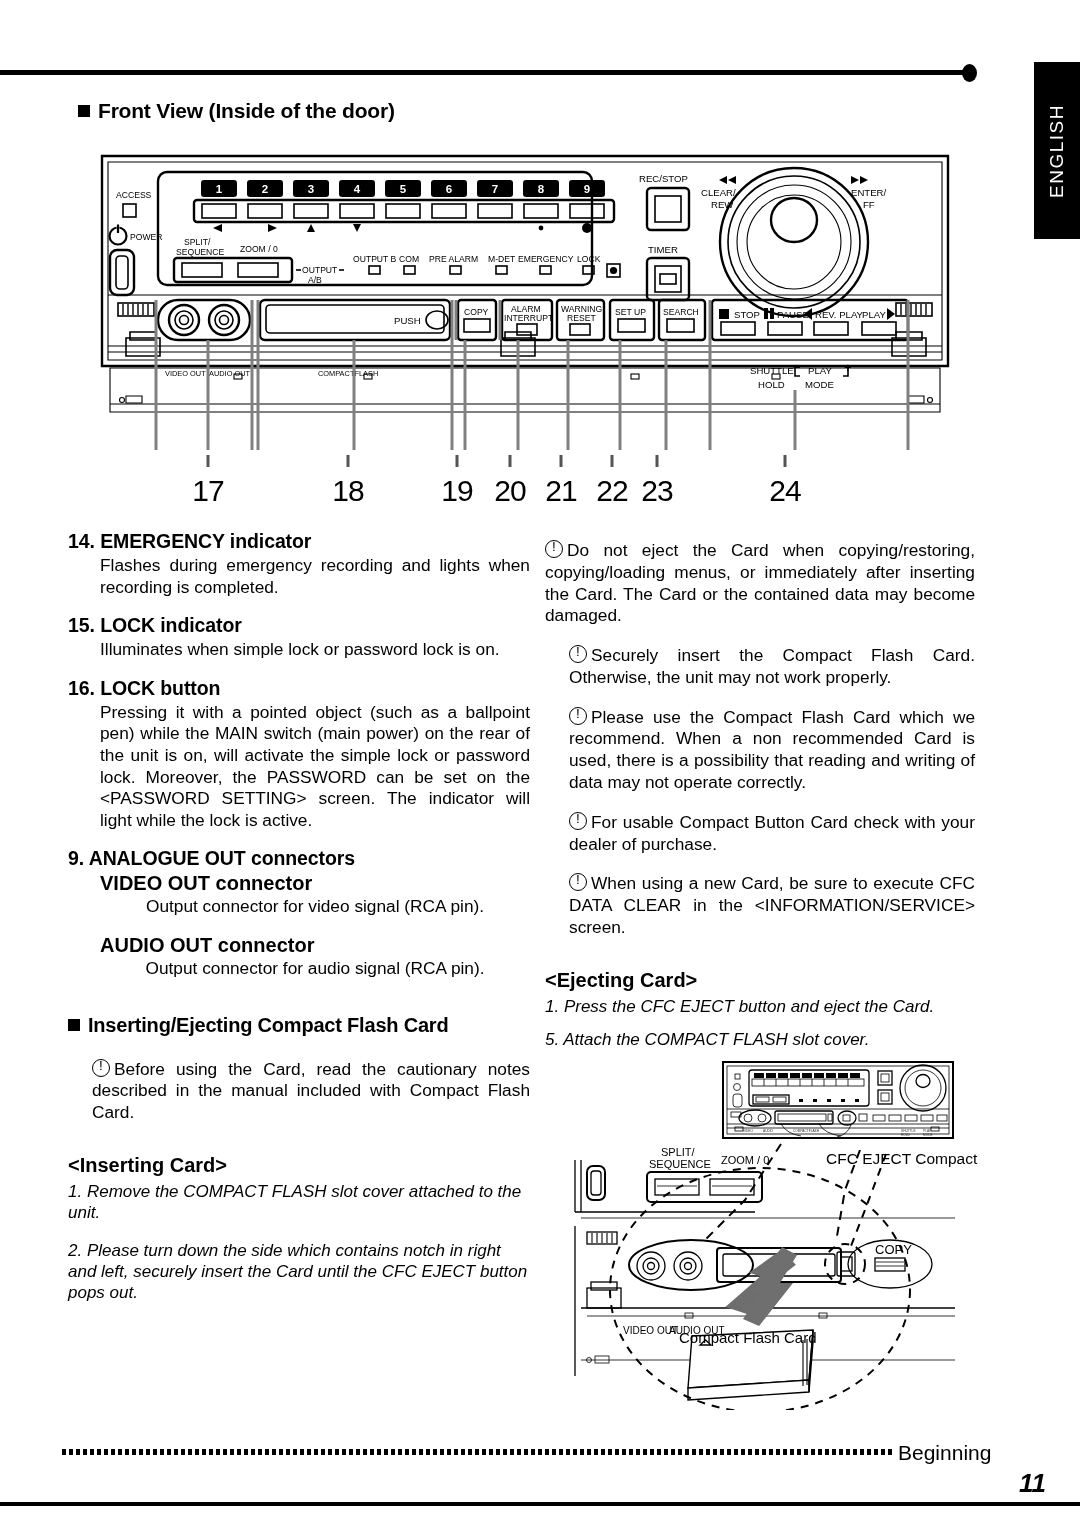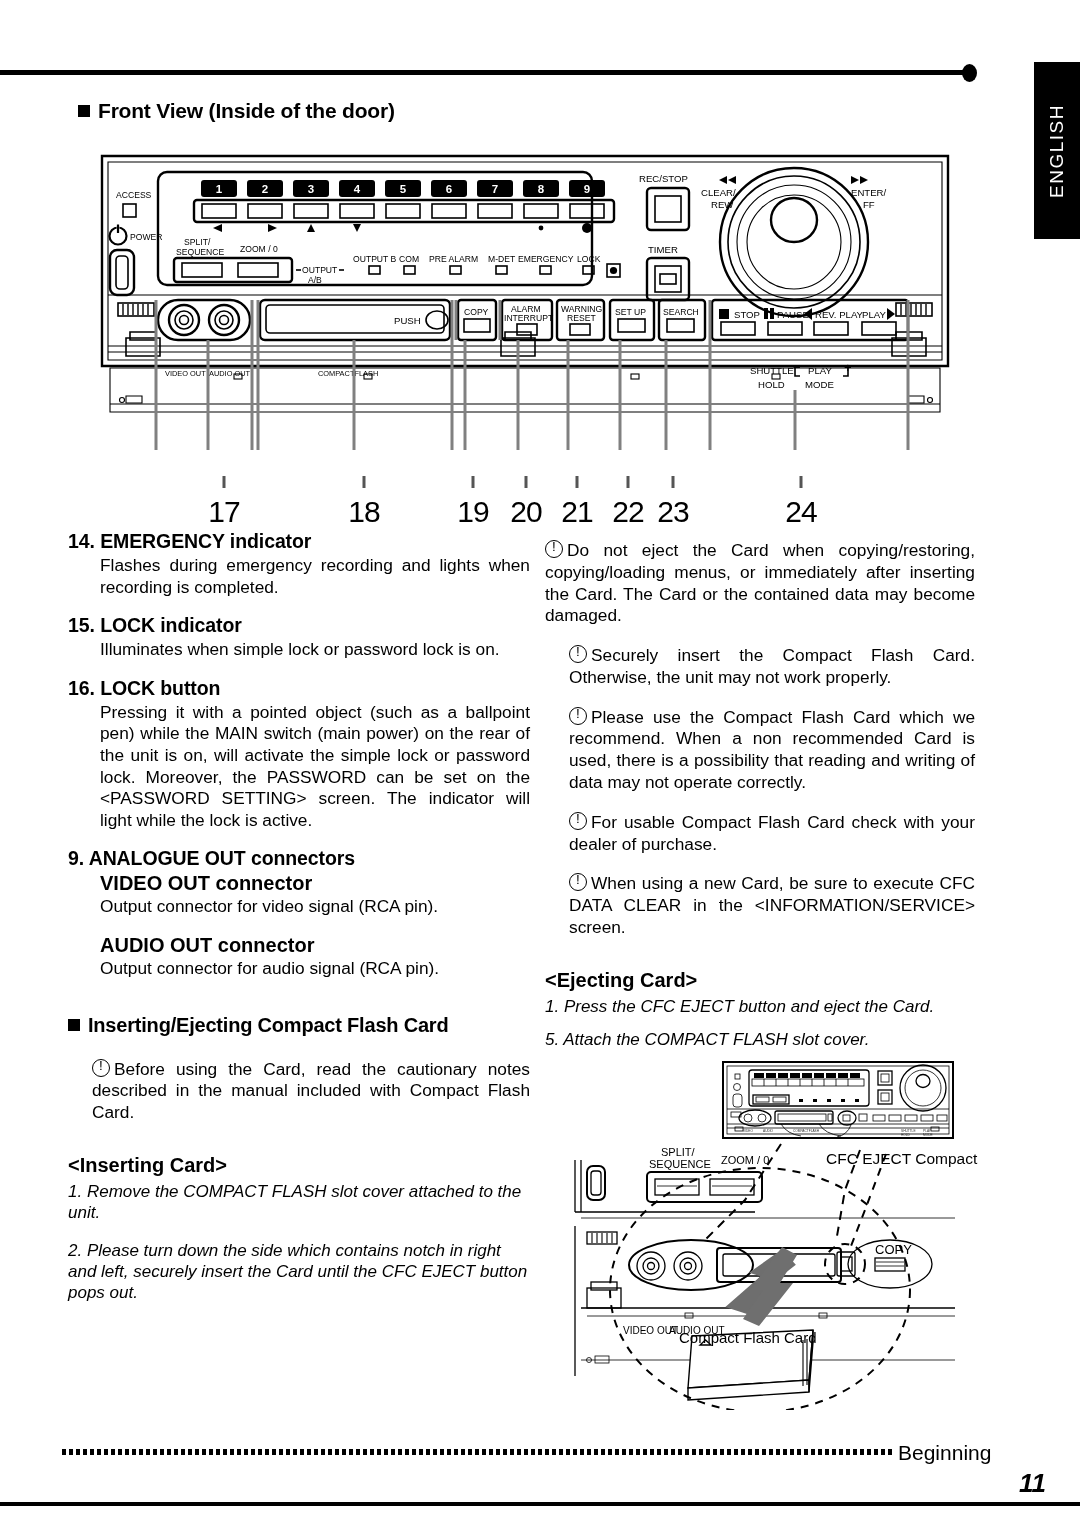--- a/index.html
+++ b/index.html
@@ -61,21 +61,21 @@
 
   
   #figure {
     position: absolute;
     left: 96px; top: 150px;
     width: 858px; height: 300px;
   }
   #figure svg { display:block; }
 
   
-  #callouts { position: absolute; left: 0; top: 476px; width: 1052px; height: 60px; margin-left: 16px; }
+  #callouts { position: absolute; left: 0; top: 455px; width: 1052px; height: 60px; }
   .callout-num {
     position: absolute;
     font-size: 30px;
     letter-spacing: -1px;
     top: 19px;
     transform: translateX(-50%);
   }
   .callout-tick {
     position: absolute;
     top: 0; width: 3px; height: 12px;
@@ -100,21 +100,21 @@
     margin: 0 0 1px 0;
     padding-left: 32px;
   }
   p.body {
     font-size: 17.3px;
     line-height: 1.25;
     margin: 0 0 16px 0;
     padding-left: 32px;
     text-align: justify;
   }
-  p.nojust { text-align: left; }
+  p.nojust { text-align: center; }
 
   .gap-s { height: 12px; }
   .gap-m { height: 18px; }
   .gap-l { height: 22px; }
 
   
   p.note {
     font-size: 17.3px;
     line-height: 1.26;
     margin: 0 0 18px 0;
@@ -520,21 +520,21 @@
 
   <h3 class="angle-head">&lt;Inserting Card&gt;</h3>
   <p class="italic">1. Remove the COMPACT FLASH slot cover attached to the unit.</p>
   <p class="italic">2. Please turn down the side which contains notch in right and left, securely insert the Card until the  CFC EJECT button pops out.</p>
 </div>
 
 <div class="col" id="col-right">
   <p class="note"><span class="bang"></span><span>Do not eject the Card when copying/restoring, copying/loading menus, or immediately after inserting the Card. The Card or the contained data may become damaged.</span></p>
   <p class="note indent"><span class="bang"></span><span>Securely insert the Compact Flash Card. Otherwise, the unit may not work properly.</span></p>
   <p class="note indent"><span class="bang"></span><span>Please use the Compact Flash Card which we recommend. When a non recommended Card is used, there is a possibility that reading and writing of data may not operate correctly.</span></p>
-  <p class="note indent"><span class="bang"></span><span>For usable Compact Flash Card check with your dealer of purchase.</span></p>
+  <p class="note indent"><span class="bang"></span><span>For usable Compact Button Card check with your dealer of purchase.</span></p>
   <p class="note indent"><span class="bang"></span><span>When using a new Card, be sure to execute CFC DATA CLEAR in the &lt;INFORMATION/SERVICE&gt; screen.</span></p>
 
   <div class="gap-s"></div>
 
   <h3 class="angle-head">&lt;Ejecting Card&gt;</h3>
   <p class="italic" style="margin-bottom:12px">1. Press the CFC EJECT button and eject the Card.</p>
   <p class="italic">5. Attach the COMPACT FLASH slot cover.</p>
 </div>
 
 <div id="fig2">

